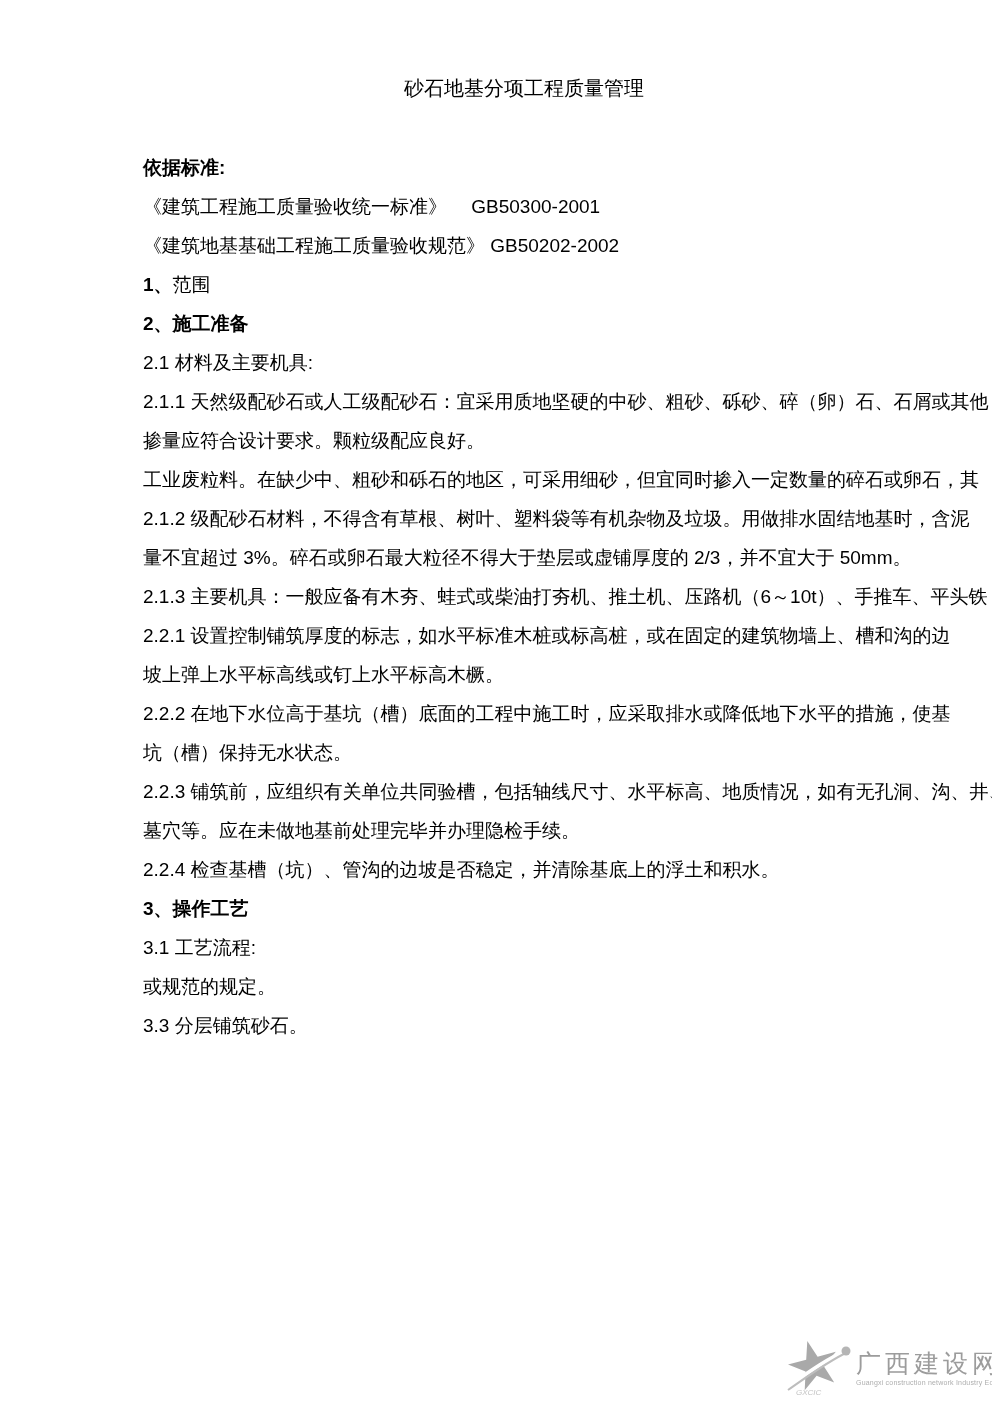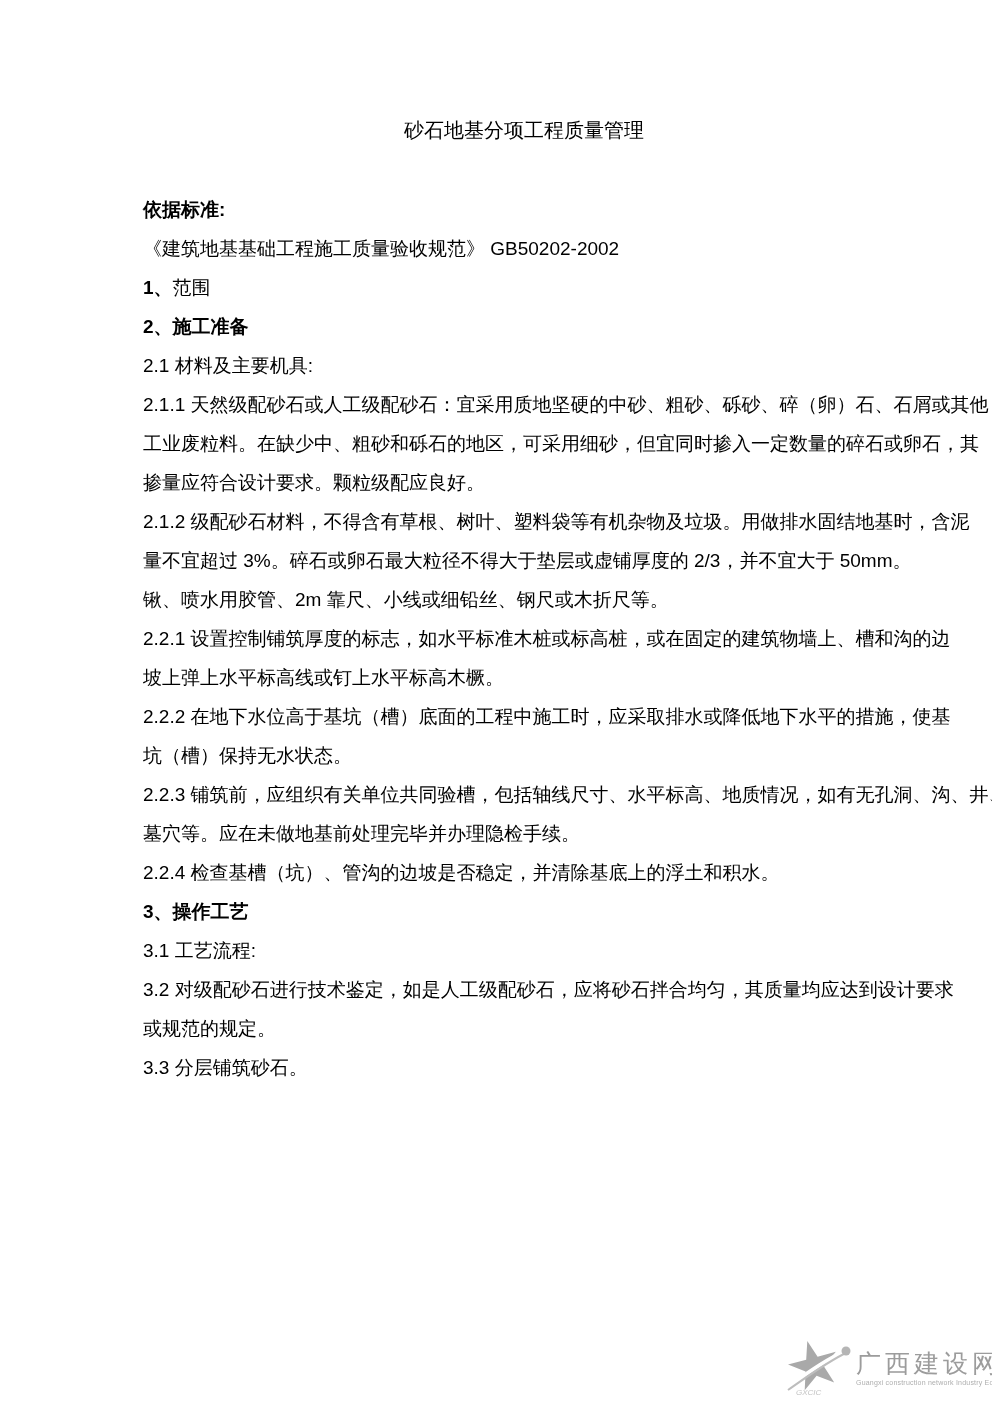--- a/index.html
+++ b/index.html
@@ -11,21 +11,21 @@
     color: #000000;
     position: relative;
   }
   .page {
     position: absolute;
     inset: 0;
     background: #ffffff;
     overflow: hidden;
   }
   .content {
-    padding: 116px 49px 0 143px;
+    padding: 74px 49px 0 143px;
   }
   .doc-title {
     margin: 0;
     width: 762px;
     height: 28px;
     line-height: 28px;
     text-align: center;
     font-size: 20px;
     font-weight: 400;
   }
@@ -71,40 +71,40 @@
   }
 </style>
 </head>
 <body>
 
 <div class="page">
   <div class="content">
     <h1 class="doc-title">砂石地基分项工程质量管理</h1>
     <div class="doc-body" id="doc-body">
         <div class="line"><span class="bold">依据标准:</span></div>
+        <div class="line"><span>《建筑工程施工质量验收统一标准》　 GB50300-2001</span></div>
         <div class="line"><span>《建筑地基基础工程施工质量验收规范》 GB50202-2002</span></div>
         <div class="line"><span class="bold">1、</span><span>范围</span></div>
         <div class="line"><span class="bold">2、施工准备</span></div>
         <div class="line"><span>2.1 材料及主要机具:</span></div>
         <div class="line"><span>2.1.1 天然级配砂石或人工级配砂石：宜采用质地坚硬的中砂、粗砂、砾砂、碎（卵）石、石屑或其他</span></div>
+        <div class="line"><span>掺量应符合设计要求。颗粒级配应良好。</span></div>
         <div class="line"><span>工业废粒料。在缺少中、粗砂和砾石的地区，可采用细砂，但宜同时掺入一定数量的碎石或卵石，其</span></div>
-        <div class="line"><span>掺量应符合设计要求。颗粒级配应良好。</span></div>
         <div class="line"><span>2.1.2 级配砂石材料，不得含有草根、树叶、塑料袋等有机杂物及垃圾。用做排水固结地基时，含泥</span></div>
         <div class="line"><span>量不宜超过 3%。碎石或卵石最大粒径不得大于垫层或虚铺厚度的 2/3，并不宜大于 50mm。</span></div>
-        <div class="line"><span>锹、喷水用胶管、2m 靠尺、小线或细铅丝、钢尺或木折尺等。</span></div>
+        <div class="line"><span>2.1.3 主要机具：一般应备有木夯、蛙式或柴油打夯机、推土机、压路机（6～10t）、手推车、平头铁</span></div>
         <div class="line"><span>2.2.1 设置控制铺筑厚度的标志，如水平标准木桩或标高桩，或在固定的建筑物墙上、槽和沟的边</span></div>
         <div class="line"><span>坡上弹上水平标高线或钉上水平标高木橛。</span></div>
         <div class="line"><span>2.2.2 在地下水位高于基坑（槽）底面的工程中施工时，应采取排水或降低地下水平的措施，使基</span></div>
         <div class="line"><span>坑（槽）保持无水状态。</span></div>
         <div class="line"><span>2.2.3 铺筑前，应组织有关单位共同验槽，包括轴线尺寸、水平标高、地质情况，如有无孔洞、沟、井、</span></div>
         <div class="line"><span>墓穴等。应在未做地基前处理完毕并办理隐检手续。</span></div>
         <div class="line"><span>2.2.4 检查基槽（坑）、管沟的边坡是否稳定，并清除基底上的浮土和积水。</span></div>
         <div class="line"><span class="bold">3、操作工艺</span></div>
         <div class="line"><span>3.1 工艺流程:</span></div>
-        <div class="line"><span>3.2 对级配砂石进行技术鉴定，如是人工级配砂石，应将砂石拌合均匀，其质量均应达到设计要求</span></div>
         <div class="line"><span>或规范的规定。</span></div>
         <div class="line"><span>3.3 分层铺筑砂石。</span></div>
       </div>
   </div>
 
   <div class="watermark">
     <span class="wm-logo">
       <svg width="68" height="62" viewBox="0 0 68 62" xmlns="http://www.w3.org/2000/svg">
         <polygon points="23.3,2.9 33.6,18.7 51.8,13.8 40.0,28.5 50.2,44.4 32.6,37.7 20.7,52.3 21.6,33.4 4.0,26.6 22.2,21.7" fill="#a9a9a9"></polygon>
         <path d="M 2,50 C 22,36 44,20 64,12" stroke="#ffffff" stroke-width="4" fill="none"></path>

